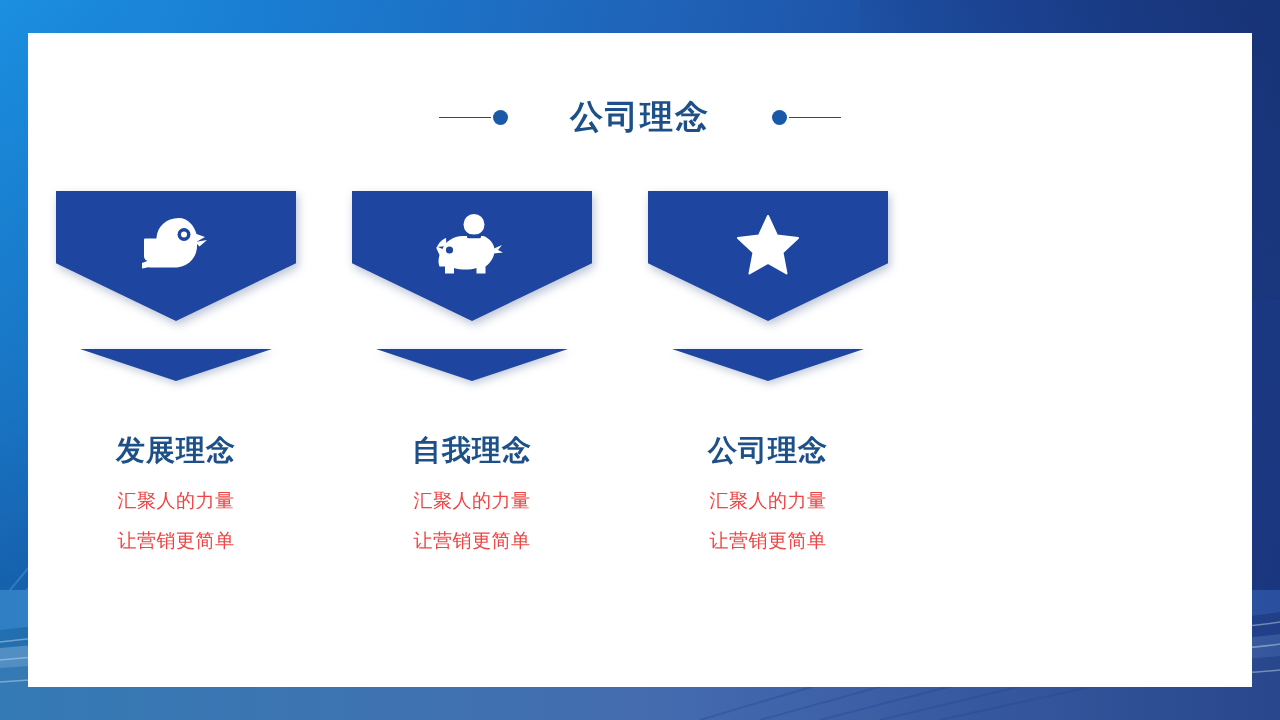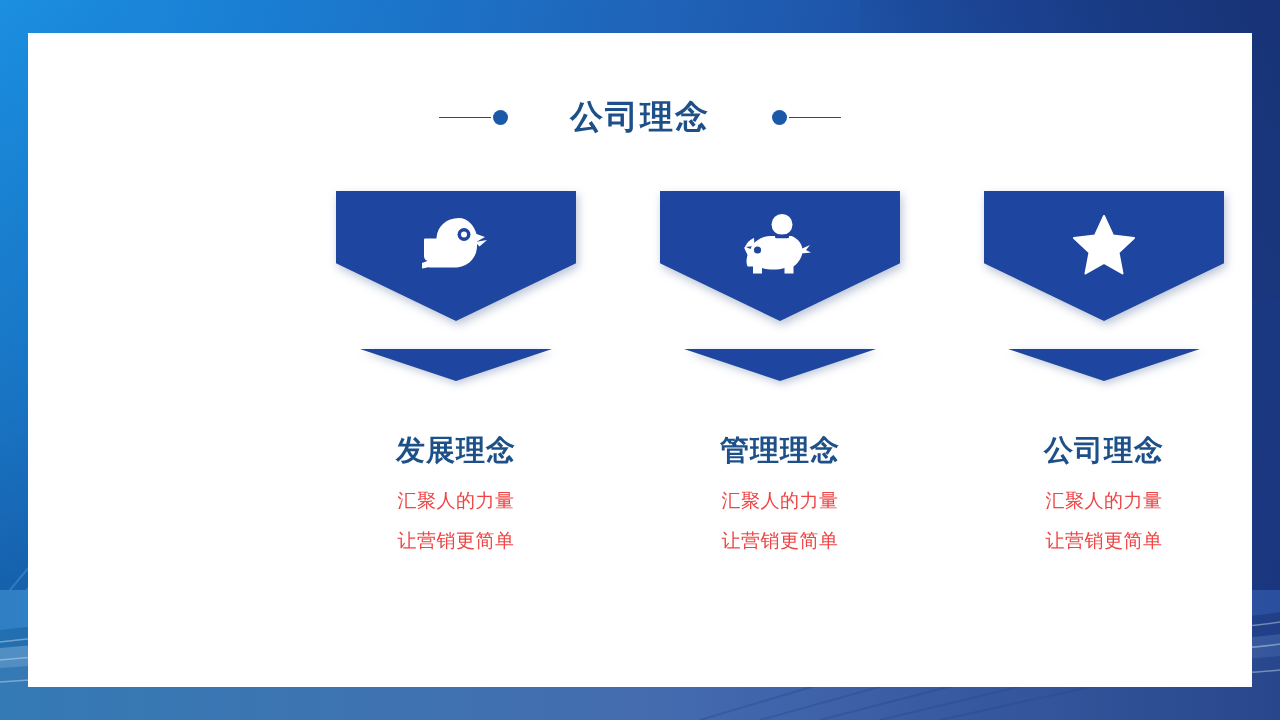--- a/index.html
+++ b/index.html
@@ -69,21 +69,21 @@
     color:#1d5089;
     letter-spacing:2px;
     margin:0 62px;
     white-space:nowrap;
     font-family:"Liberation Sans","DejaVu Sans",sans-serif;
   }
 
   
   .columns {
     position:absolute; left:0; top:158px; width:1224px;
-    display:flex; justify-content:flex-end;gap:28px;
+    display:flex; justify-content:flex-start;
   }
   .col {
     width:296px;
     display:flex; flex-direction:column; align-items:center;
   }
 
   
   .banner-wrap {
     position:relative;
     width:240px; height:130px;
@@ -248,21 +248,21 @@
                   <path d="M57 35 L66 31 L62 36 L67 38.5 L57.5 39.5 Z"></path>
                 </g>
                 <rect x="31" y="20.5" width="14" height="3.8" rx="1.5" fill="#1e46a0"></rect>
               </svg>
             </div>
           </div>
         </div>
         <div class="arrow-wrap">
           <div class="arrow"></div>
         </div>
-        <div class="col-title">管理理念</div>
+        <div class="col-title">自我理念</div>
         <div class="col-line">汇聚人的力量</div>
         <div class="col-line second">让营销更简单</div>
       </div>
 
       <div class="col">
         <div class="banner-wrap">
           <div class="banner">
             <div class="banner-icon">
               <svg width="62" height="60" viewBox="0 0 62 60" xmlns="http://www.w3.org/2000/svg">
                 <path d="M31 1 L40 20.5 L61 23 L45.5 37.5 L49.5 58.5 L31 48 L12.5 58.5 L16.5 37.5 L1 23 L22 20.5 Z" fill="#ffffff" stroke="#ffffff" stroke-width="2" stroke-linejoin="round"></path>

